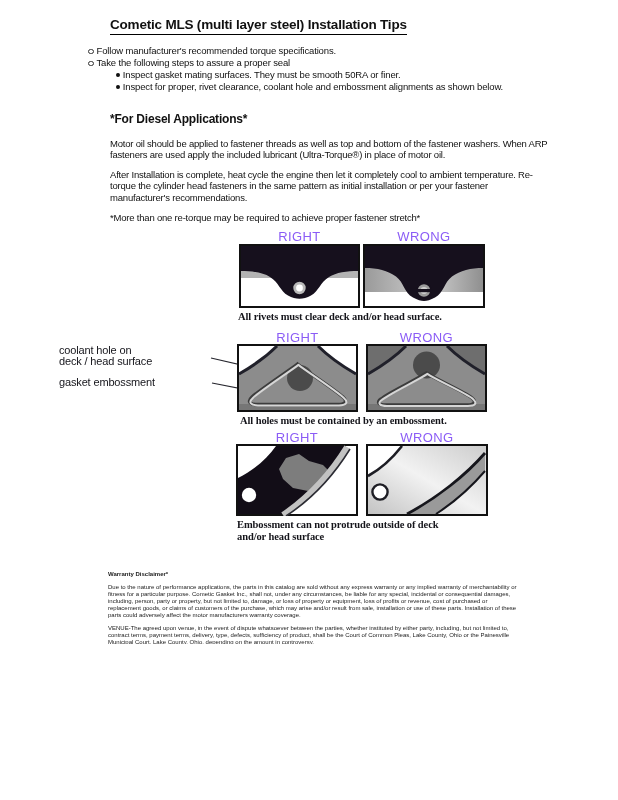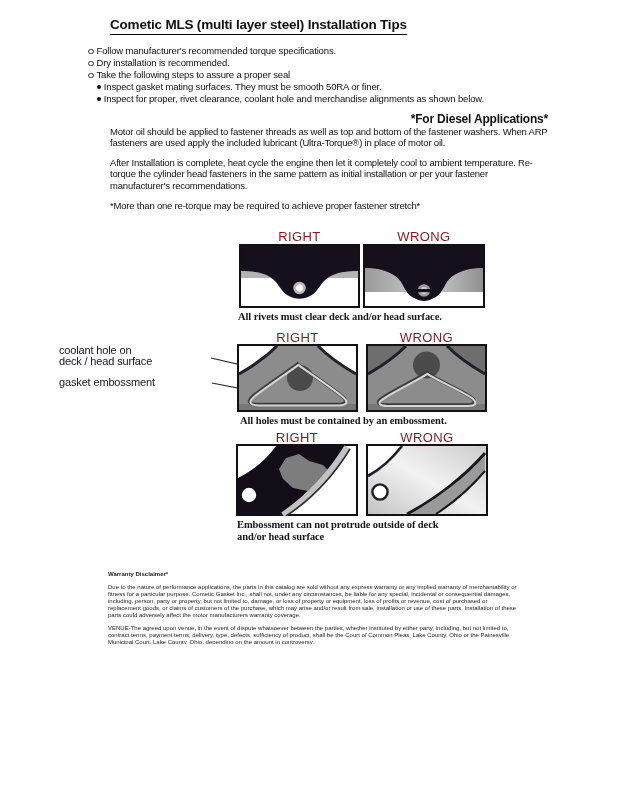--- a/index.html
+++ b/index.html
@@ -8,27 +8,27 @@
     font-family:"Liberation Sans","DejaVu Sans",sans-serif; color:#111;
     overflow:hidden;
   }
   .title {
     position:absolute; left:110px; top:17px;
     font-size:13.5px; font-weight:bold; letter-spacing:-0.2px;
     border-bottom:1.8px solid #000; padding-bottom:2px; white-space:nowrap;
   }
   .tips {position:absolute; left:88px; top:45px; font-size:9.5px; letter-spacing:-0.15px;}
   .tip-row {display:flex; align-items:flex-start; line-height:12px;}
-  .tip-row.sub {margin-left:9px;}
+  .tip-row.sub {margin-left:28px;}
   .b-open {width:3.5px;height:3.5px;border:1px solid #333;border-radius:50%;margin:3.5px 3px 0 0;flex:none;}
   .b-fill {width:3.8px;height:3.8px;background:#111;border-radius:50%;margin:3.8px 3px 0 0;flex:none;}
   .diesel {position:absolute; left:110px; top:114px; width:438px; font-size:9.5px; letter-spacing:-0.2px; line-height:11.6px;}
-  .diesel .h {font-size:12px; font-weight:bold; letter-spacing:-0.2px; margin:0 0 0 0;text-align:right;}
+  .diesel .h {font-size:12px; font-weight:bold; letter-spacing:-0.2px; margin:0 0 12px 0;}
   .diesel p {margin:0 0 8px 0;}
-  .dlabel {position:absolute; font-size:13px; letter-spacing:0.4px; text-align:center; color:#7f1d1d;}
+  .dlabel {position:absolute; font-size:13px; letter-spacing:0.4px; text-align:center; color:#8b5cf6;}
   .dbox {position:absolute;}
   .dbox svg {display:block;}
   .caption {position:absolute; font-size:10.5px; font-weight:bold; letter-spacing:-0.1px; line-height:11.5px; color:#15151b;font-family:Liberation Serif, serif;}
   .ann {position:absolute; font-size:11px; letter-spacing:-0.15px; line-height:10.5px; text-align:left; color:#15151b;}
   .connector {position:absolute; left:208px; top:352px;}
   .warranty {position:absolute; left:108px; top:571px; width:412px; font-size:6px; line-height:7px; color:#222; letter-spacing:0;}
   .warranty .wp {margin:0 0 6px 0;}
   .warranty .wh {font-weight:bold;}
   .docnum {position:absolute; left:388px; top:754px; font-size:13.5px; letter-spacing:0.2px; color:#15151b;}
 </style>
@@ -39,33 +39,29 @@
 
   <div class="title">Cometic MLS (multi layer steel) Installation Tips</div>
 
   <div class="tips">
     <div class="tip-row">
       <span class="b-open"></span>
       <span>Follow manufacturer's recommended torque specifications.</span>
     </div>
     <div class="tip-row">
       <span class="b-open"></span>
-      <span>Dry installation is recommended.</span>
-    </div>
-    <div class="tip-row">
-      <span class="b-open"></span>
       <span>Take the following steps to assure a proper seal</span>
     </div>
     <div class="tip-row sub">
       <span class="b-fill"></span>
       <span>Inspect gasket mating surfaces.  They must be smooth 50RA or finer.</span>
     </div>
     <div class="tip-row sub">
       <span class="b-fill"></span>
-      <span>Inspect for proper, rivet clearance, coolant hole and merchandise alignments as shown below.</span>
+      <span>Inspect for proper, rivet clearance, coolant hole and embossment alignments as shown below.</span>
     </div>
   </div>
 
   <div class="diesel">
     <div class="h">*For Diesel Applications*</div>
     <p>Motor oil should be applied to fastener threads as well as top and bottom of the fastener washers. When ARP fasteners are used apply the included lubricant (Ultra-Torque®) in place of motor oil.</p>
     <p>After Installation is complete, heat cycle the engine then let it completely cool to ambient temperature. Re-torque the cylinder head fasteners in the same pattern as initial installation or per your fastener manufacturer's recommendations.</p>
     <p>*More than one re-torque may be required to achieve proper fastener stretch*</p>
   </div>
 

